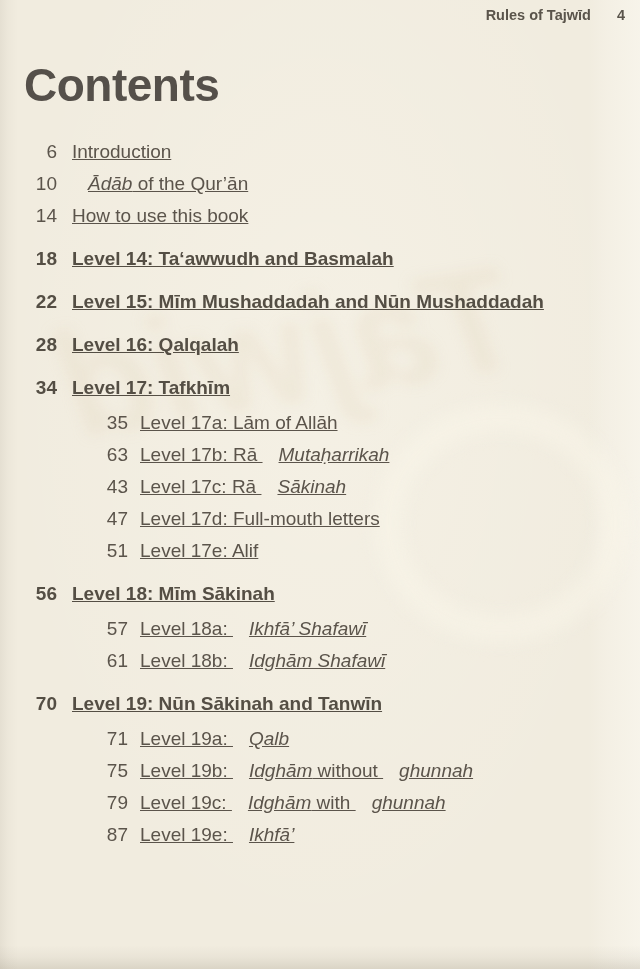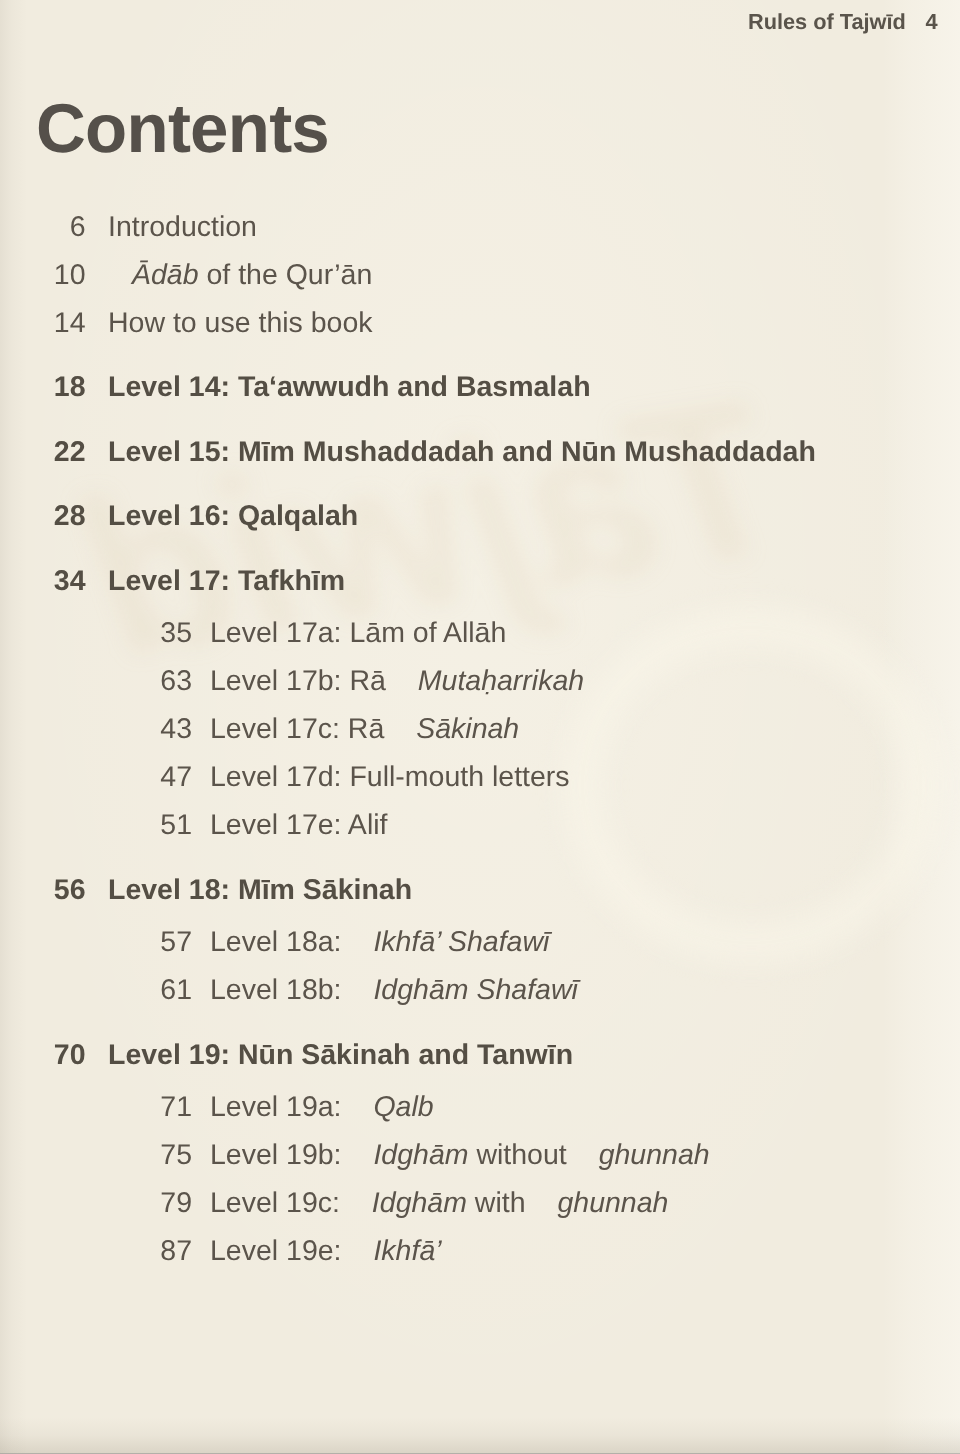--- a/index.html
+++ b/index.html
@@ -49,21 +49,21 @@
     filter: blur(9px);
     pointer-events: none;
   }
 
   .running-header {
     position: absolute;
     top: 7px;
     right: 15px;
     display: flex;
     align-items: center;
-    gap: 13px;
+    gap: 26px;
     font-size: 14.5px;
     font-weight: 700;
     color: #5a544b;
   }
 
   .contents-title {
     position: absolute;
     left: 24px;
     top: 58px;
     font-size: 46px;
@@ -97,20 +97,21 @@
     width: 33px;
     text-align: right;
     margin-right: 15px;
   }
   .toc-row.sub .toc-num {
     width: 104px;
     margin-right: 12px;
   }
   .toc-title {
     white-space: nowrap;
+    text-decoration: underline;
   }
   .toc-title i {
     font-style: italic;
     margin-left: 16px;
   }
 </style>
 </head>
 <body>
 
 <div class="page">

